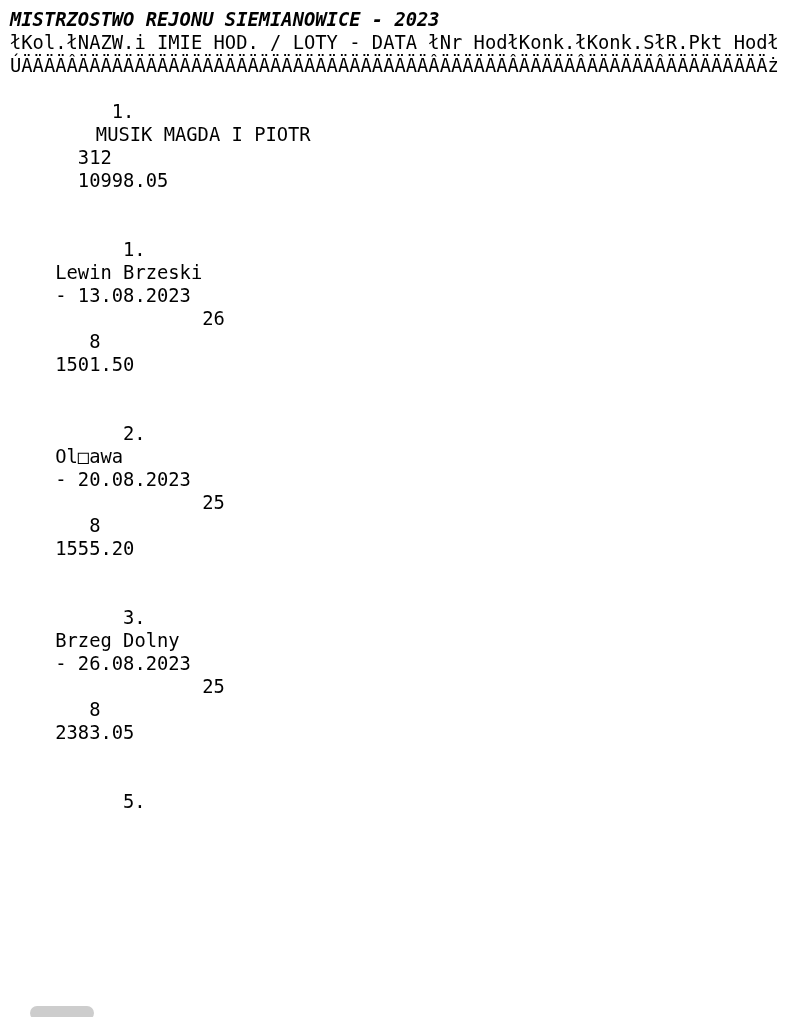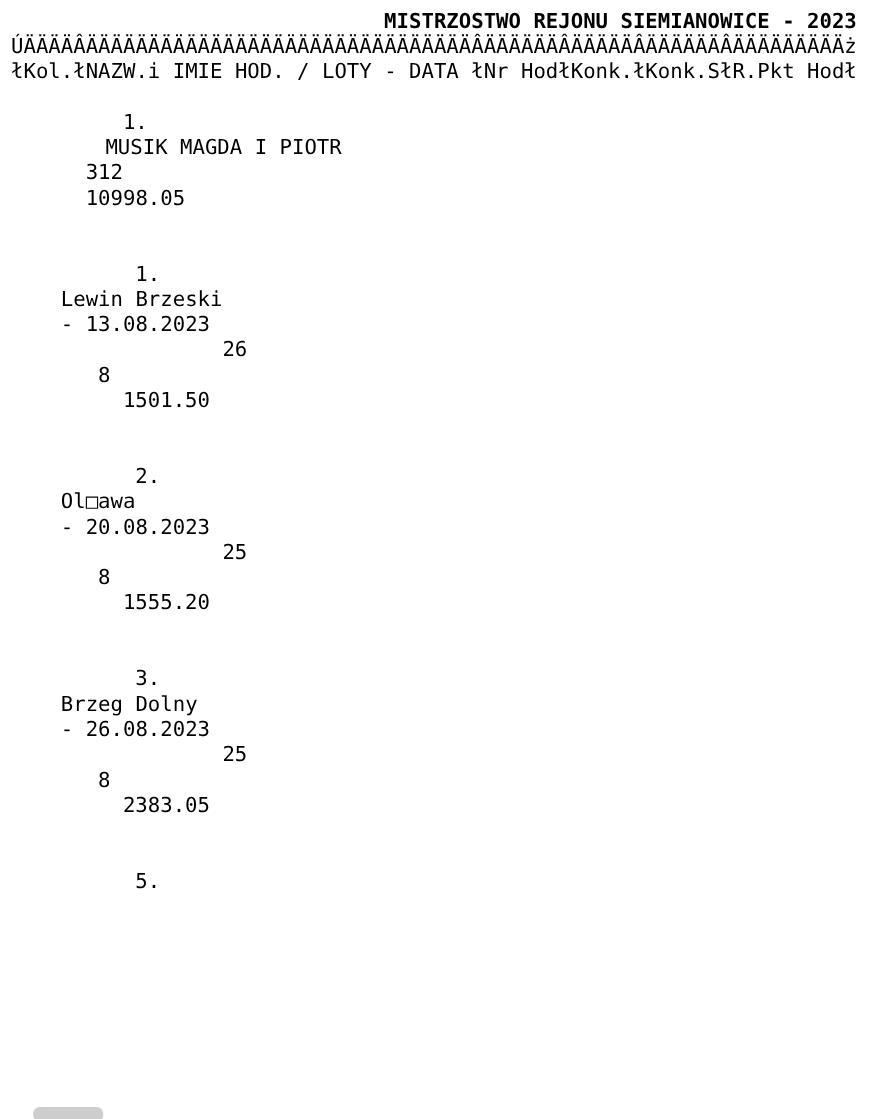--- a/index.html
+++ b/index.html
@@ -10,49 +10,49 @@
   .report {
     font-family: "DejaVu Sans Mono", "Liberation Mono", monospace;
     font-size: 18.8px;
     line-height: 23px;
     color: #000;
     padding: 8px 0 0 10px;
     width: 790px;
   }
   .line { white-space: pre; width: 68ch; }
   .line span { display: inline-block; white-space: pre; vertical-align: top; }
-  .title-line { text-align: right; font-weight: bold; }
+  .title-line { text-align: left; font-weight: bold; font-style: italic; }
   .entry { width: 68ch; margin-bottom: 23px; }
   
   .e-rank  { margin-left: 3ch; width: 3ch; }
   .e-name  { width: 34ch; margin-left: 18px; }
   .e-ring  { width: 8ch; }
   .e-total { width: 20ch; text-align: left; }
   
   .f-no    { margin-left: 6ch; width: 3ch; }
   .f-place { width: 16ch; }
   .f-date  { width: 12ch; }
   .f-konk  { width: 15ch; text-align: right; }
   .f-konks { width: 4ch;  text-align: right; }
-  .f-pkt   { width: 12ch; text-align: right; }
+  .f-pkt   { width: 12ch; }
   .hscroll-thumb {
     position: fixed;
     left: 30px; top: 1006px;
     width: 64px; height: 14px;
     background: #cdcdcd;
     border-radius: 7px;
   }
 </style>
 </head>
 <body>
 
 <div class="report">
   <div class="line title-line">MISTRZOSTWO REJONU SIEMIANOWICE - 2023</div>
+  <div class="line header-line">łKol.łNAZW.i IMIE HOD. / LOTY - DATA łNr HodłKonk.łKonk.SłR.Pkt Hodł</div>
   <div class="line border-line">ÚÄÄÄÄÂÄÄÄÄÄÄÄÄÄÄÄÄÄÄÄÄÄÄÄÄÄÄÄÄÄÄÄÄÄÄÄÂÄÄÄÄÄÄÂÄÄÄÄÄÂÄÄÄÄÄÄÂÄÄÄÄÄÄÄÄÄż</div>
-  <div class="line header-line">łKol.łNAZW.i IMIE HOD. / LOTY - DATA łNr HodłKonk.łKonk.SłR.Pkt Hodł</div>
   <div id="entries">
       <div class="entry">
     <div class="line entry-head">
       <span class="e-rank">1.</span>
       <span class="e-name">MUSIK MAGDA I PIOTR</span>
       <span class="e-ring">312</span>
       <span class="e-total">10998.05</span>
     </div>
   <div class="line flight-row">
     <span class="f-no">1.</span>

